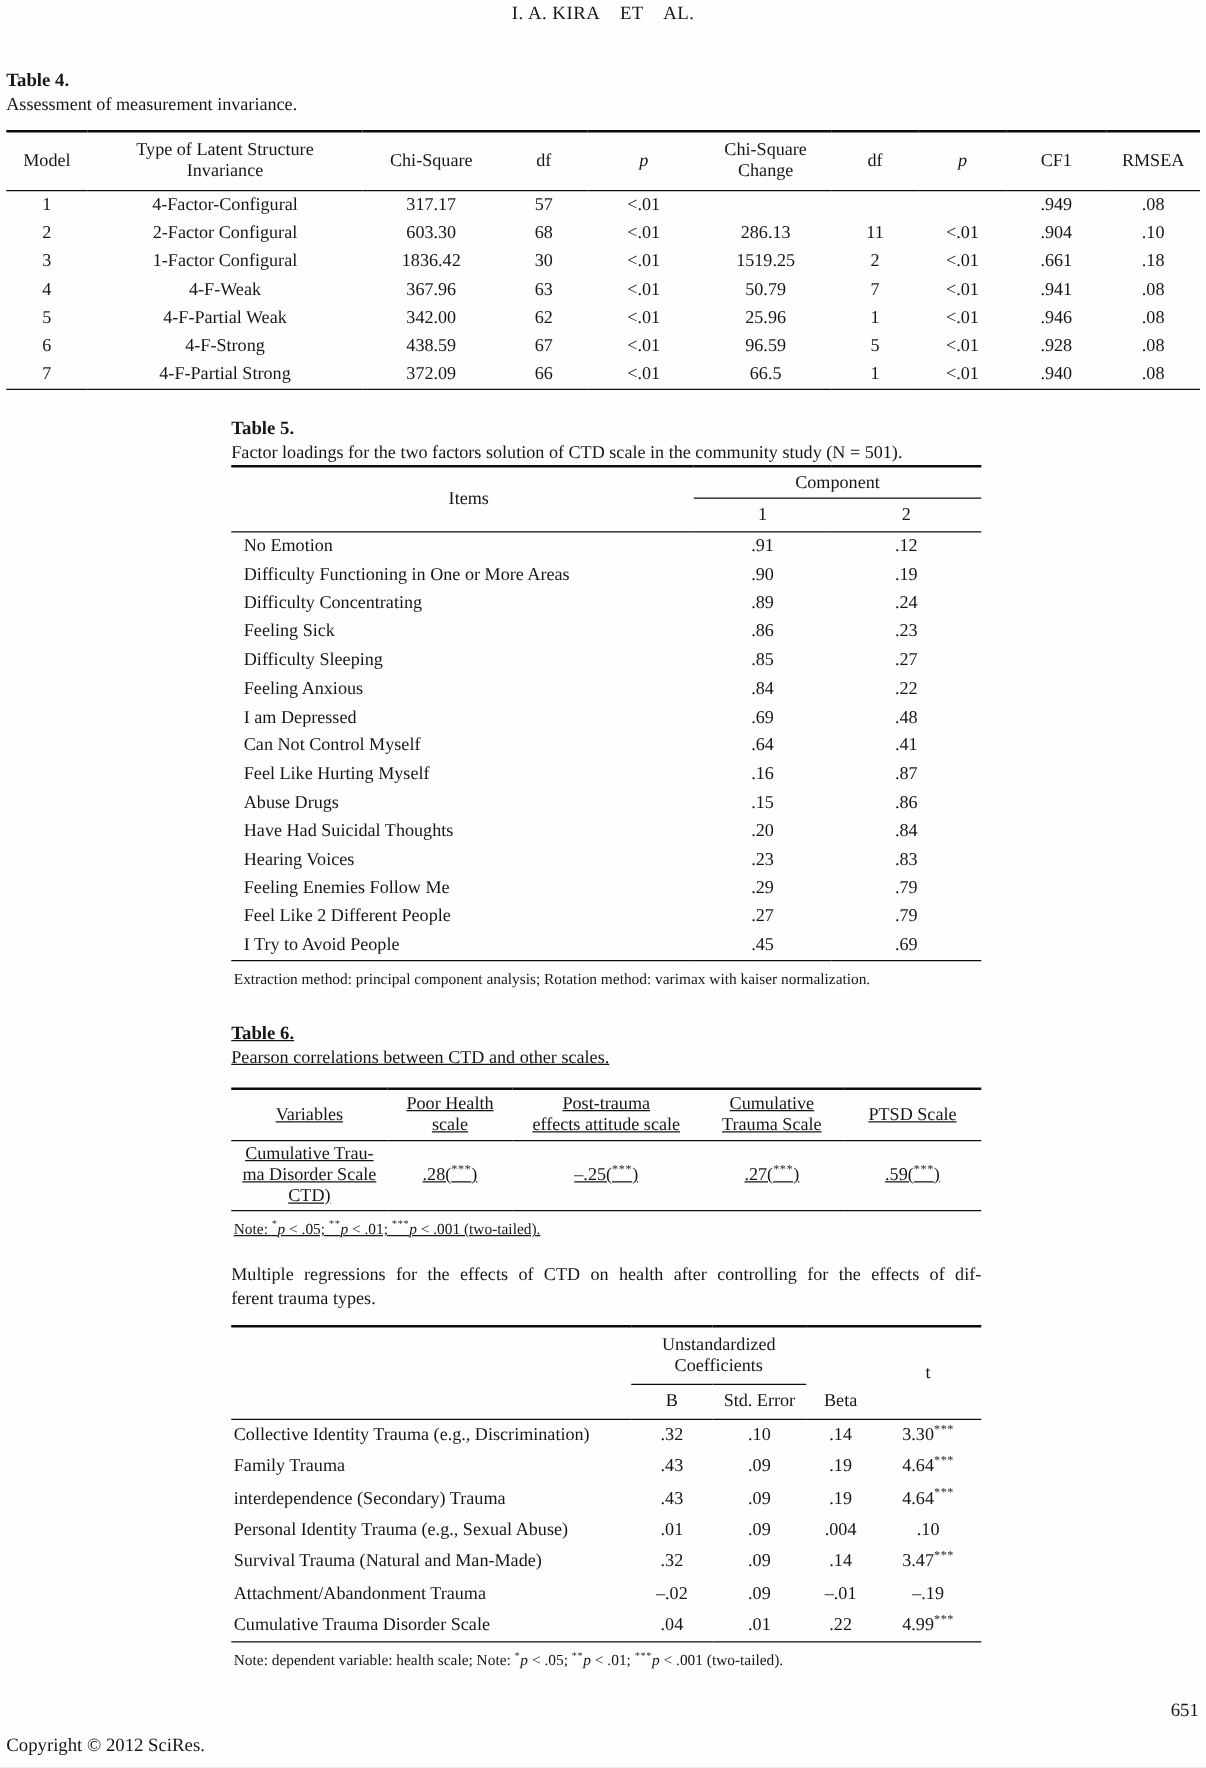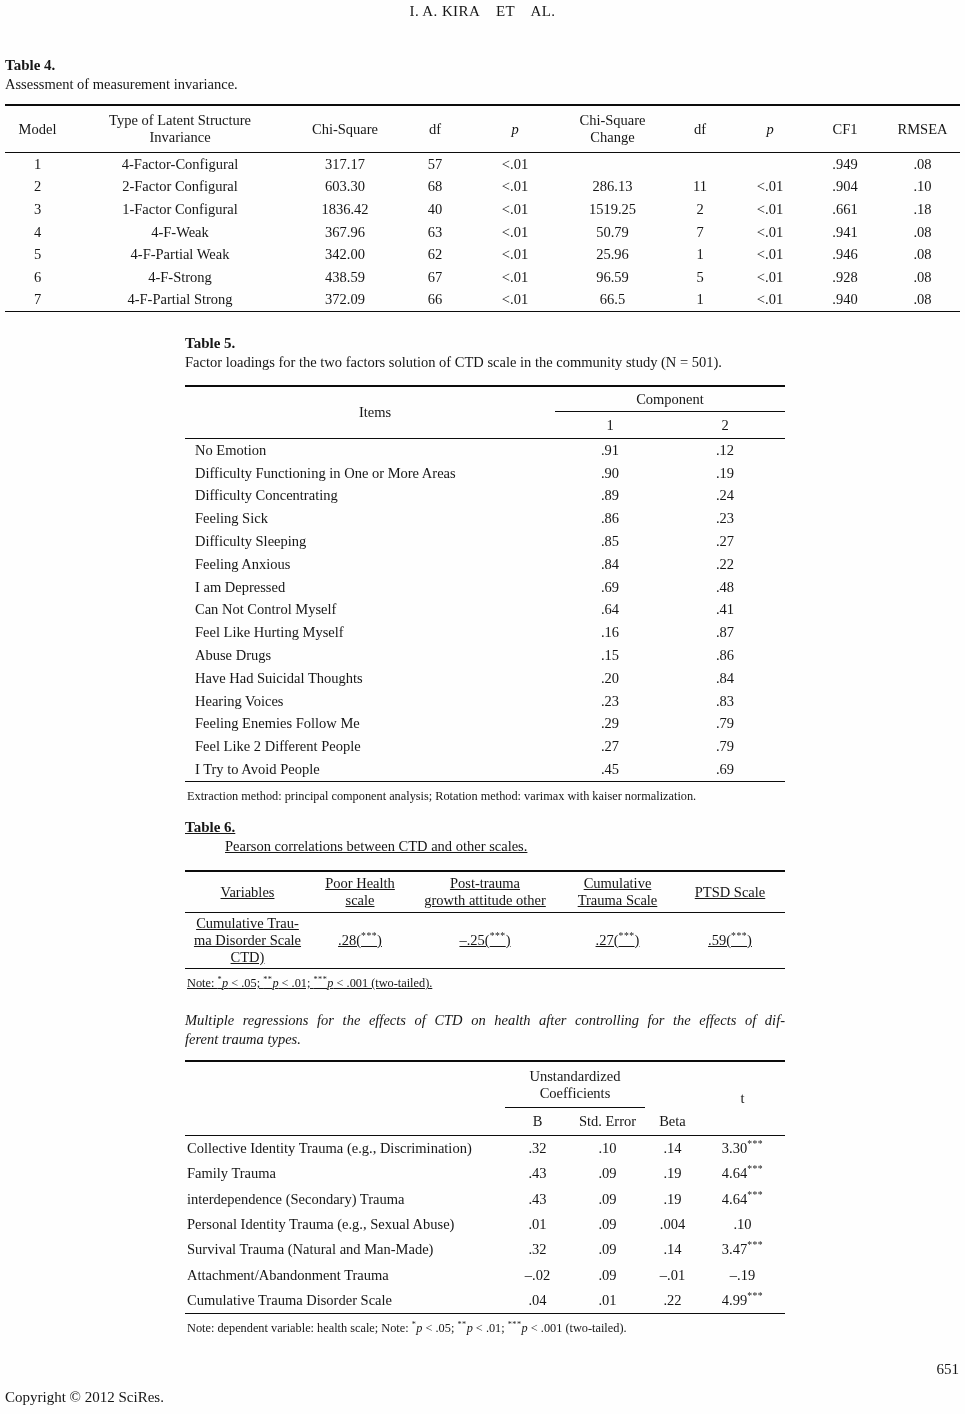--- a/index.html
+++ b/index.html
@@ -8,23 +8,23 @@
   .running-head{position:absolute;top:3px;left:0;right:0;text-align:center;
         font-size:15px;white-space:pre;letter-spacing:.4px;}
   .block{position:absolute;}
   .t4{left:5px;top:56px;width:955px;}
   .t5{left:185px;top:334px;width:600px;}
   .t6{left:185px;top:818px;width:600px;text-decoration:underline;}
   .t7{left:185px;top:1010px;width:600px;}
   .tbl-title{font-weight:bold;font-size:15px;line-height:18px;}
   .tbl-caption{font-size:14.5px;line-height:19px;margin:1px 0 0;}
   .t4 .tbl-caption{margin-bottom:10px;}
-  .t5 .tbl-caption{margin-bottom:13px;}
-  .t6 .tbl-caption{margin-bottom:14px;margin-left:40px;}
-  .t7 .tbl-caption{margin-bottom:11px;font-style:italic;}
+  .t5 .tbl-caption{}
+  .t6 .tbl-caption{margin-bottom:14px;}
+  .t7 .tbl-caption{margin-bottom:11px;}
   .just-line{text-align:justify;text-align-last:justify;}
   table{border-collapse:collapse;table-layout:fixed;width:100%;font-size:14.5px;}
   .tbl{border-top:2px solid #0c0c0c;border-bottom:1.6px solid #0c0c0c;}
   thead{border-bottom:1.6px solid #0c0c0c;}
   th{font-weight:normal;text-align:center;vertical-align:middle;white-space:pre-line;padding:0;}
   td{text-align:center;padding:0;}
   sup{font-size:67%;line-height:0;vertical-align:super;letter-spacing:.5px;}
   i{font-style:italic;}
   
   .table4 thead th{height:46px;}
@@ -108,21 +108,21 @@
             <td>286.13</td>
             <td>11</td>
             <td>&lt;.01</td>
             <td>.904</td>
             <td>.10</td>
           </tr>
           <tr>
             <td>3</td>
             <td>1-Factor Configural</td>
             <td>1836.42</td>
-            <td>40</td>
+            <td>30</td>
             <td>&lt;.01</td>
             <td>1519.25</td>
             <td>2</td>
             <td>&lt;.01</td>
             <td>.661</td>
             <td>.18</td>
           </tr>
           <tr>
             <td>4</td>
             <td>4-F-Weak</td>
@@ -285,21 +285,21 @@
           <col style="width:150px">
         <col style="width:115px">
           <col style="width:110px">
       </colgroup>
       <thead>
         <tr>
           <th>Variables</th>
           <th>Poor Health
 scale</th>
           <th>Post-trauma
-growth attitude other</th>
+effects attitude scale</th>
           <th>Cumulative
 Trauma Scale</th>
           <th>PTSD Scale</th>
         </tr>
       </thead>
       <tbody>
           <tr>
             <td>Cumulative Trau-
 ma Disorder Scale
 CTD)</td>

